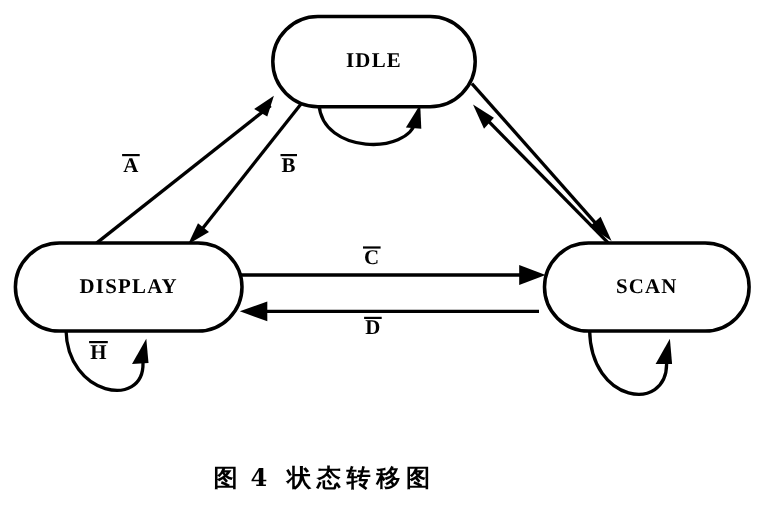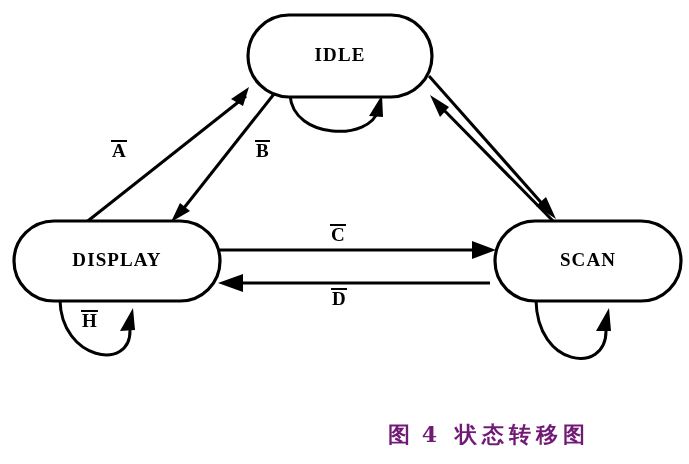--- a/index.html
+++ b/index.html
@@ -79,25 +79,25 @@
     right: -1px;
     top: 0px;
     height: 2.2px;
     background: #000000;
   }
   #figure-caption {
     position: absolute;
     left: 0;
     right: 0;
     bottom: 14px;
-    text-align: right;
+    text-align: center;
     font-family: "DejaVu Serif", "Liberation Serif", serif;
     font-size: 22px;
     font-weight: 700;
-    color: #701a75;
+    color: #000000;
     letter-spacing: 2px;
   }
   #figure-caption .cap-num {
     margin-right: 16px;
   }
   #figure-caption .cap-title {
     letter-spacing: 5px;
   }
 </style>
 </head>

